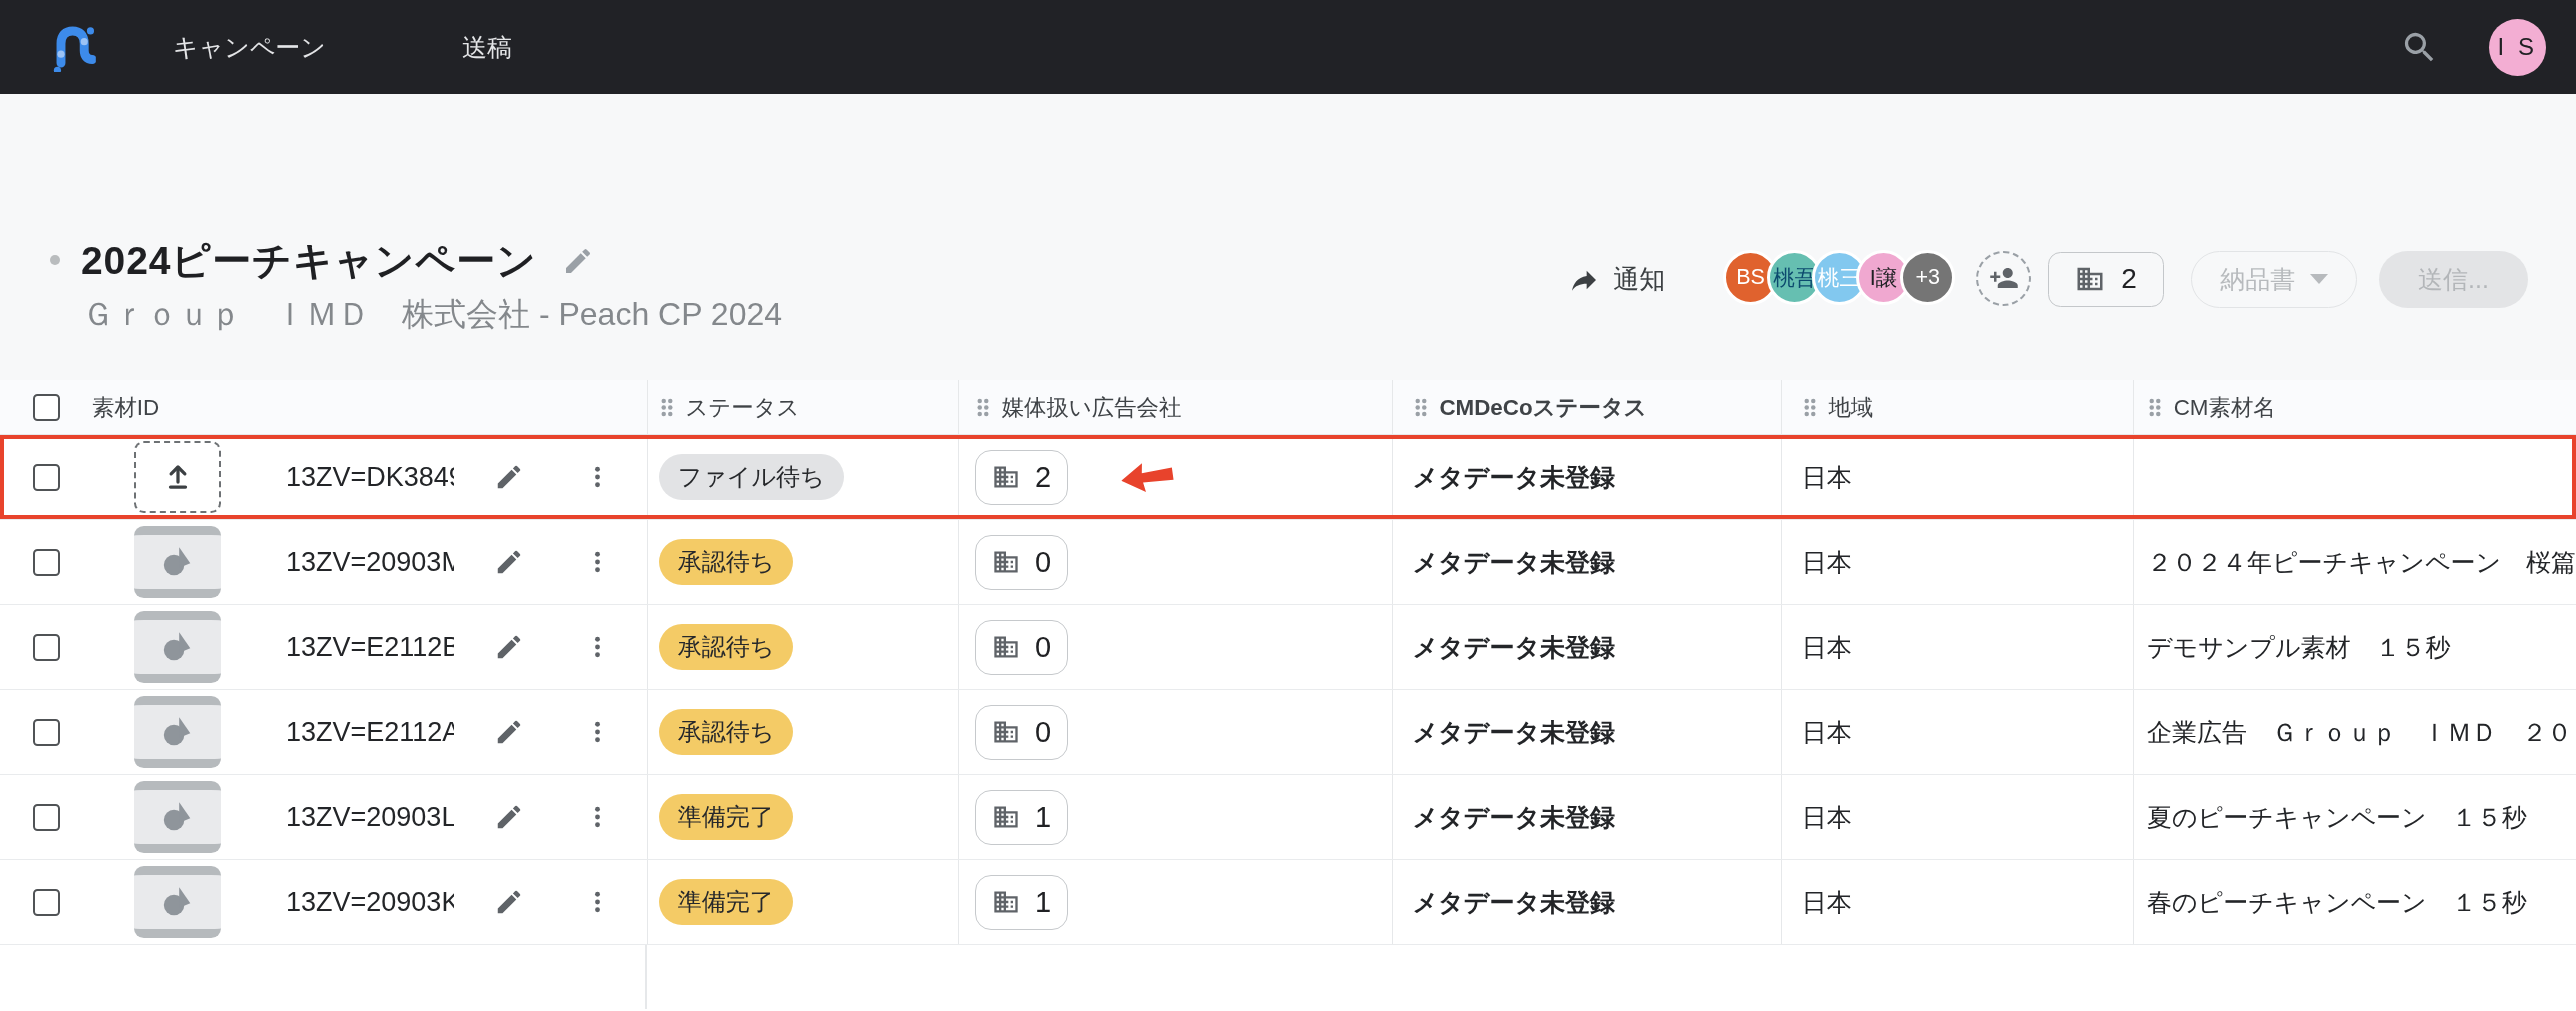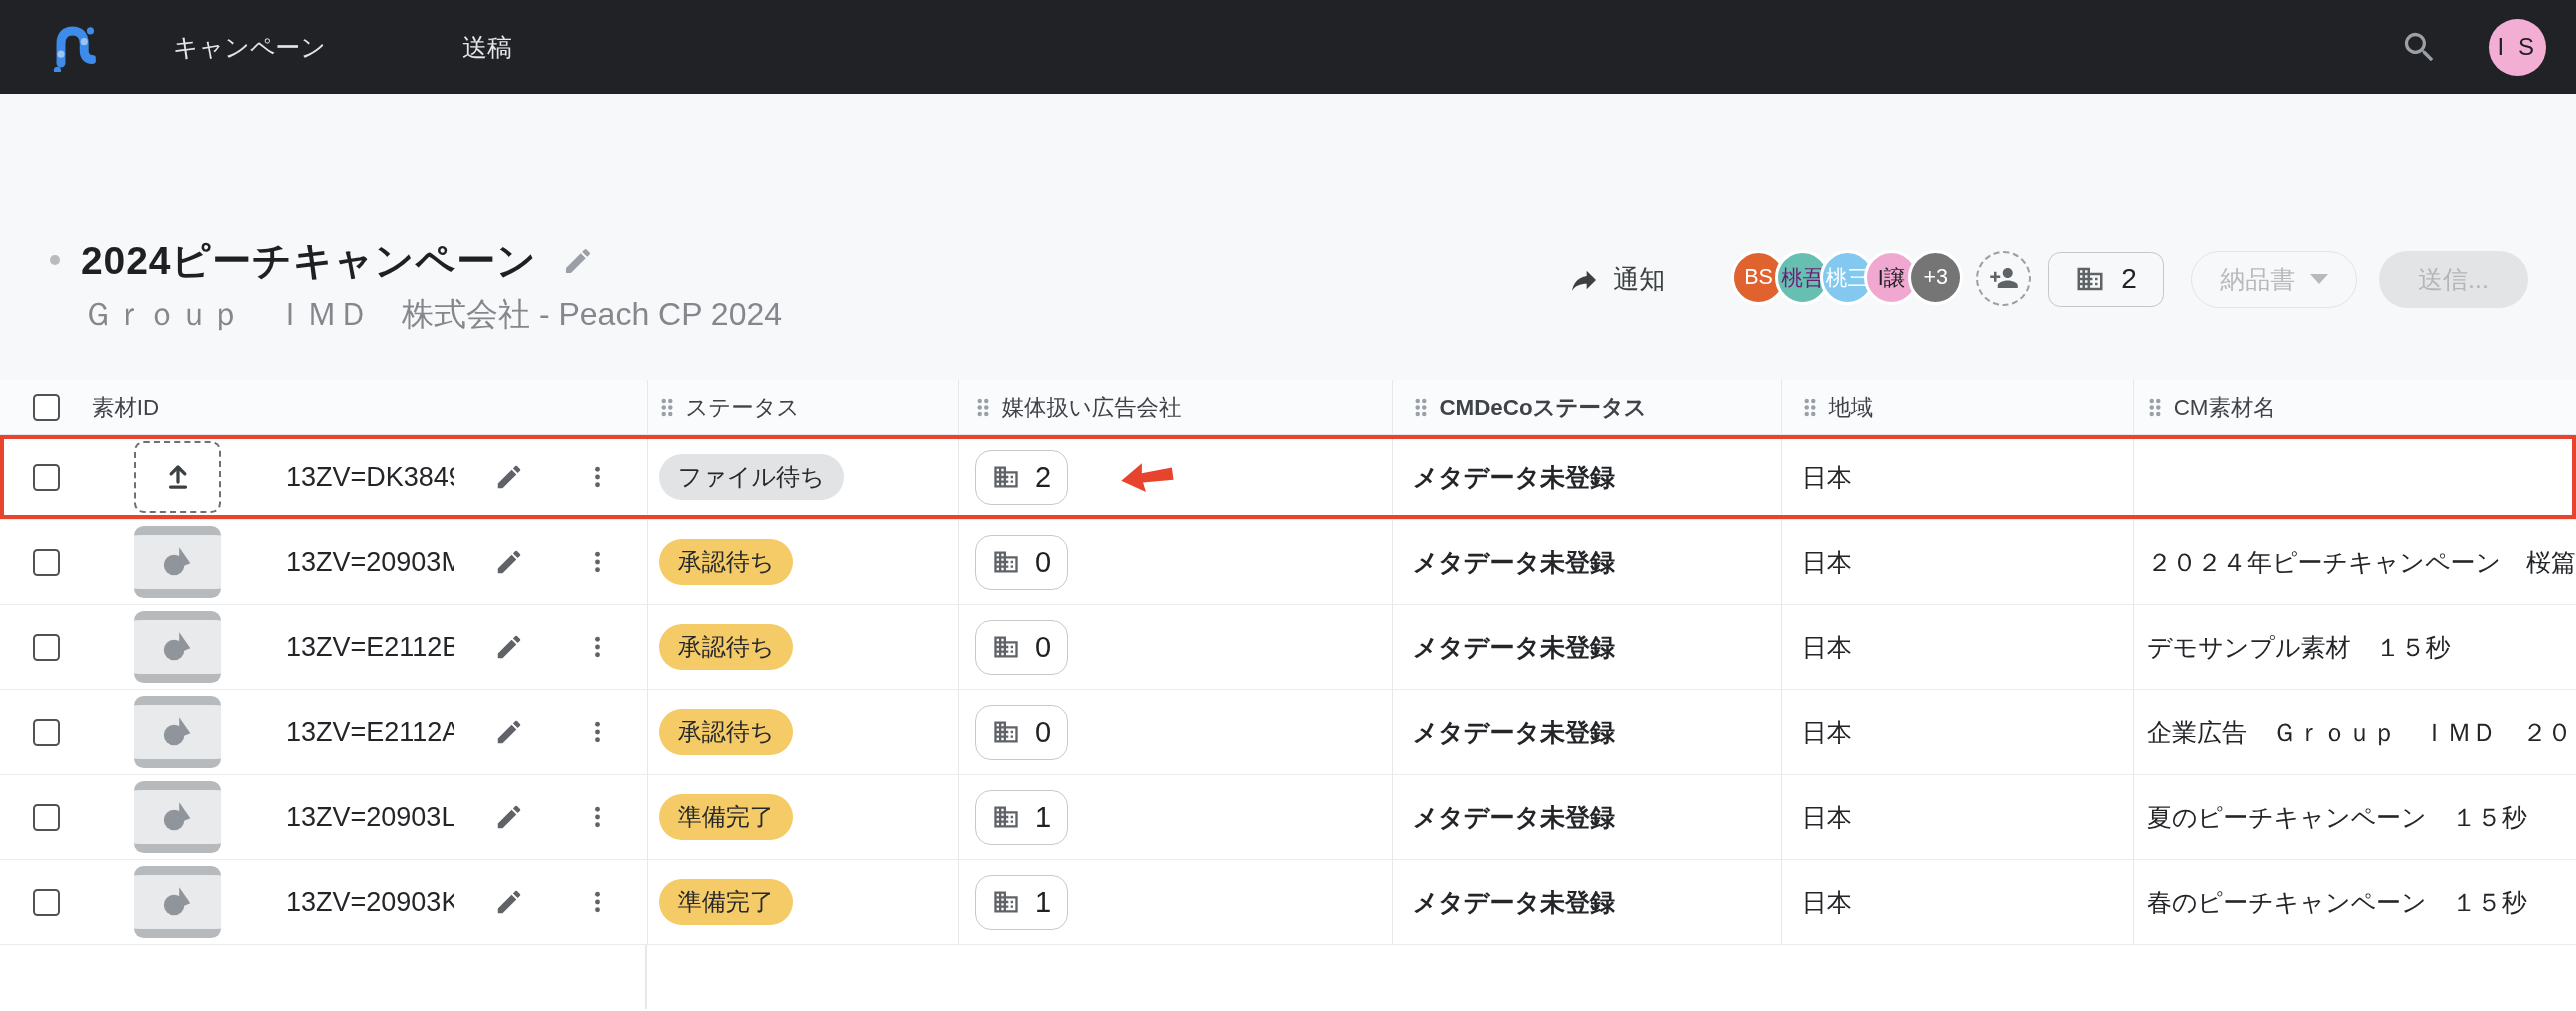--- a/index.html
+++ b/index.html
@@ -38,21 +38,21 @@
   .title-row{position:absolute;left:81px;top:140px;display:flex;align-items:center;gap:25px;}
   .page-title{font-size:39px;font-weight:700;color:#1f2023;letter-spacing:0.9px;white-space:nowrap;}
   .title-edit{width:32px;height:32px;color:#9aa0a6;}
   .subtitle{position:absolute;left:82px;top:199px;font-size:32px;color:var(--muted);white-space:nowrap;}
 
   .hdr-right{position:absolute;top:154px;left:1566px;right:0;height:63px;}
   .notify{position:absolute;left:1.8px;top:14.3px;display:flex;align-items:center;gap:13.4px;cursor:pointer;}
   .notify svg{width:32px;height:32px;color:#3c4043;}
   .notify-label{font-size:26px;color:#3c4043;}
 
-  .avatar-stack{position:absolute;left:165px;top:1.8px;display:flex;}
+  .avatar-stack{position:absolute;left:157px;top:1.8px;display:flex;}
   .avatar{width:55px;height:55px;border-radius:50%;border:3.6px solid #fff;
     display:flex;align-items:center;justify-content:center;font-size:21.5px;margin-left:-10.7px;white-space:nowrap;}
   .avatar:first-child{margin-left:0;}
   .add-person{position:absolute;left:410px;top:2.7px;width:55px;height:55px;border-radius:50%;
     border:2.7px dashed #9aa0a6;display:flex;align-items:center;justify-content:center;cursor:pointer;}
   .add-person svg{width:30px;height:30px;color:var(--icon);}
 
   .station-btn{position:absolute;left:482px;top:3.6px;width:116px;height:55px;border:1.8px solid #c4c7ca;
     border-radius:12.5px;display:flex;align-items:center;justify-content:center;gap:16px;cursor:pointer;}
   .station-btn svg{width:30px;height:30px;color:var(--icon);}
@@ -219,21 +219,21 @@
 
   <div class="hdr-right">
     <div class="notify">
       <svg viewBox="0 0 36 36" width="32" height="32">
           <use href="#icon-share"></use>
         </svg>
       <span class="notify-label">通知</span>
     </div>
     <div class="avatar-stack" id="avatar-stack">
         <div class="avatar" style="background: rgb(224, 98, 46); color: rgb(255, 255, 255);">BS</div>
-        <div class="avatar" style="background: rgb(102, 191, 177); color: #701a75;">桃吾</div>
+        <div class="avatar" style="background: rgb(102, 191, 177); color: #0c4a6e;">桃吾</div>
         <div class="avatar" style="background: rgb(130, 200, 239); color: rgb(255, 255, 255);">桃三</div>
         <div class="avatar" style="background: rgb(240, 168, 208); color: rgb(32, 33, 36);">I譲</div>
         <div class="avatar" style="background: rgb(117, 117, 117); color: rgb(255, 255, 255);">+3</div>
       </div>
     <div class="add-person">
       <svg viewBox="0 0 34 34" width="30" height="30">
           <use href="#icon-person-add"></use>
         </svg>
     </div>
     <div class="station-btn">

